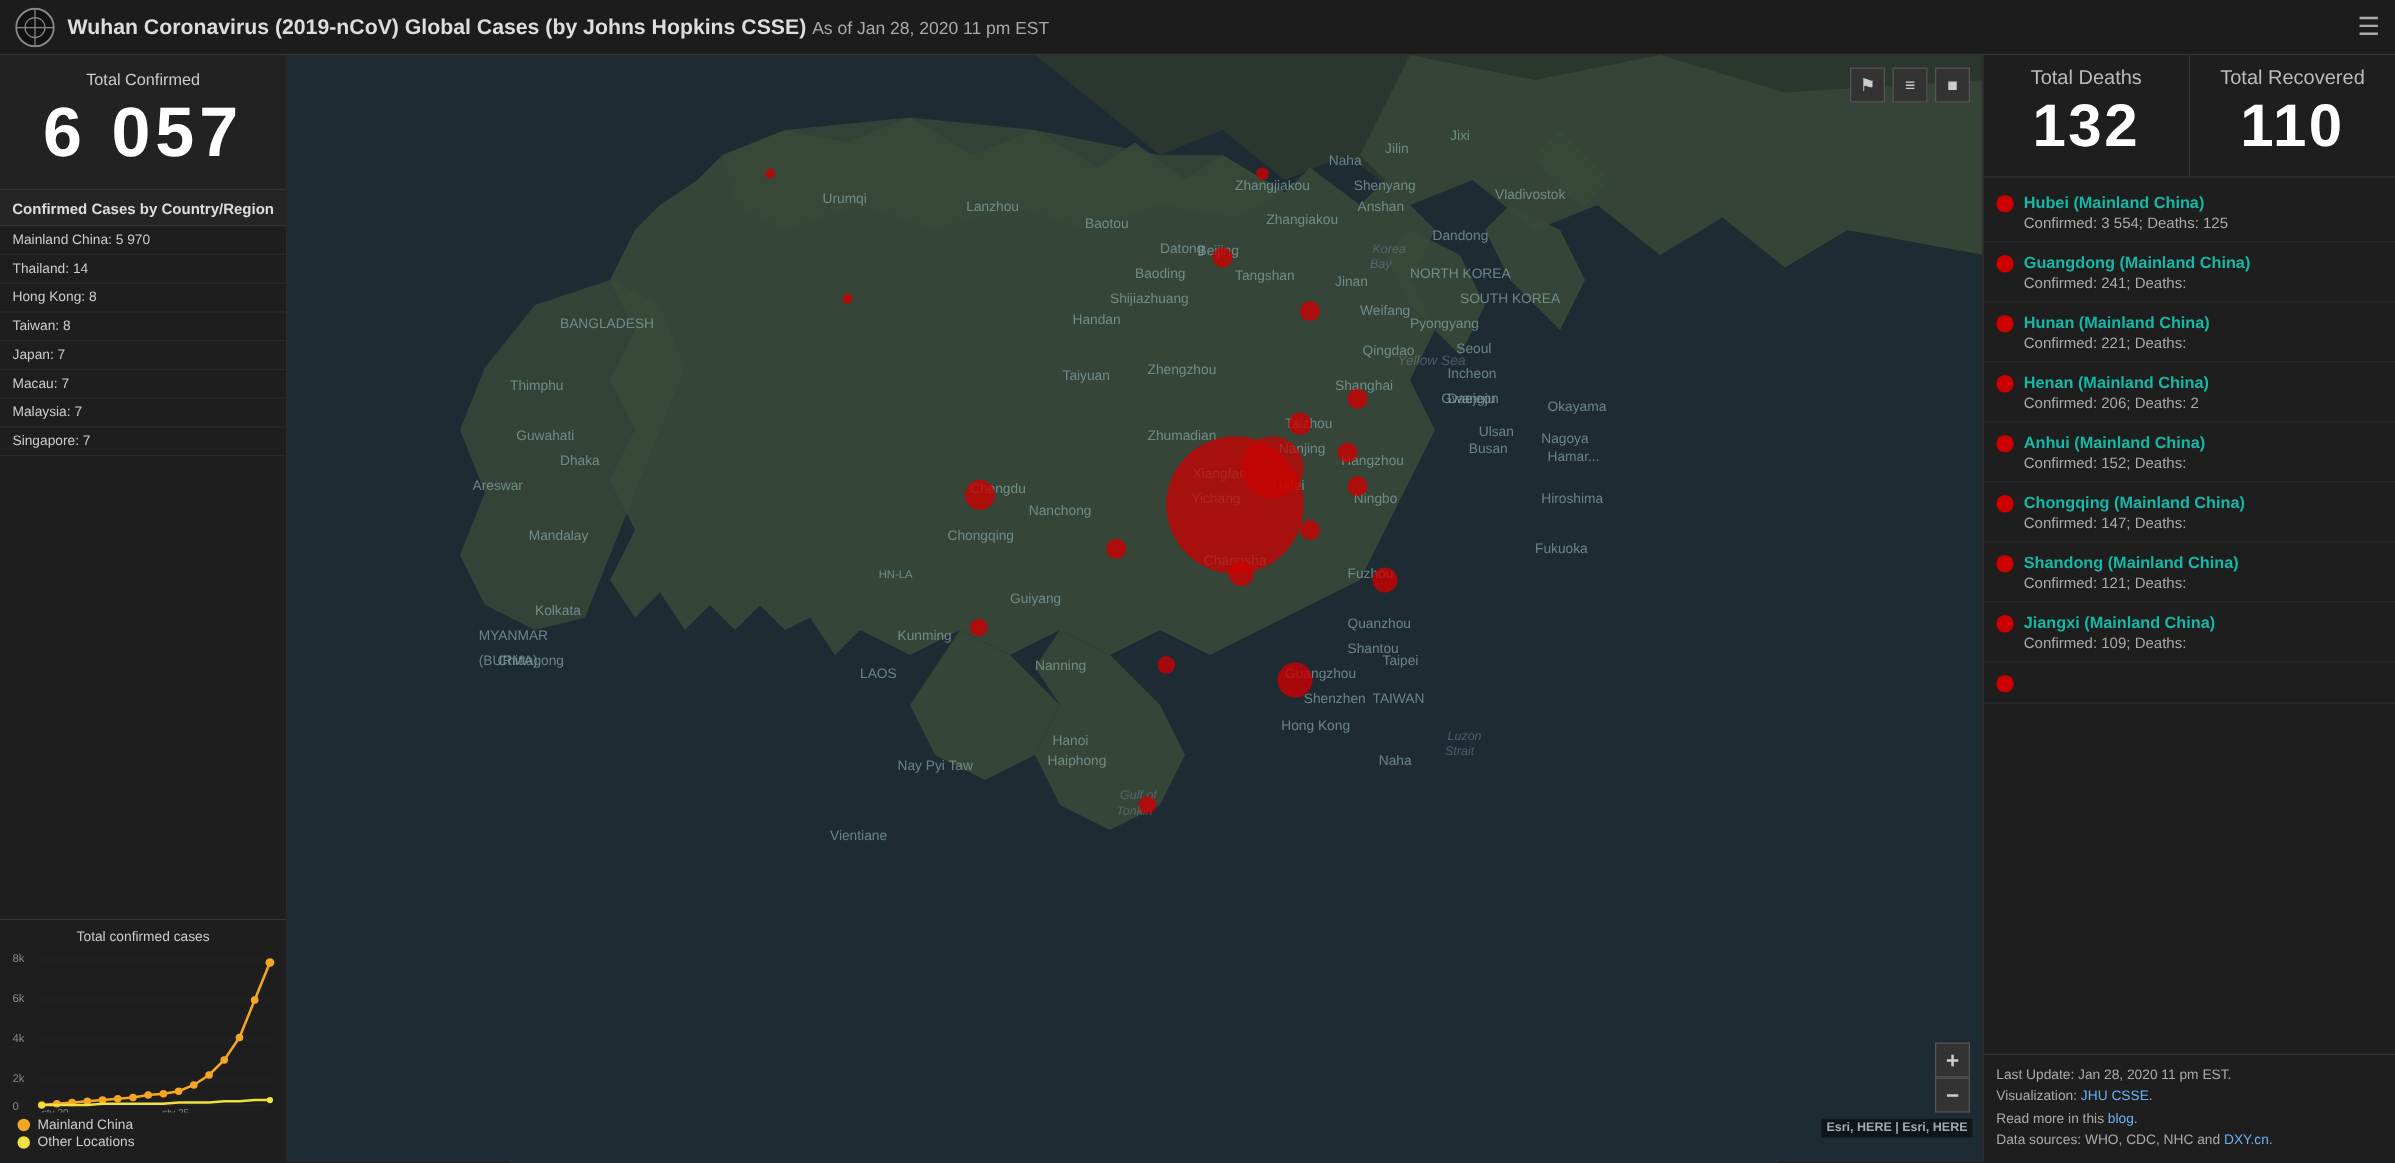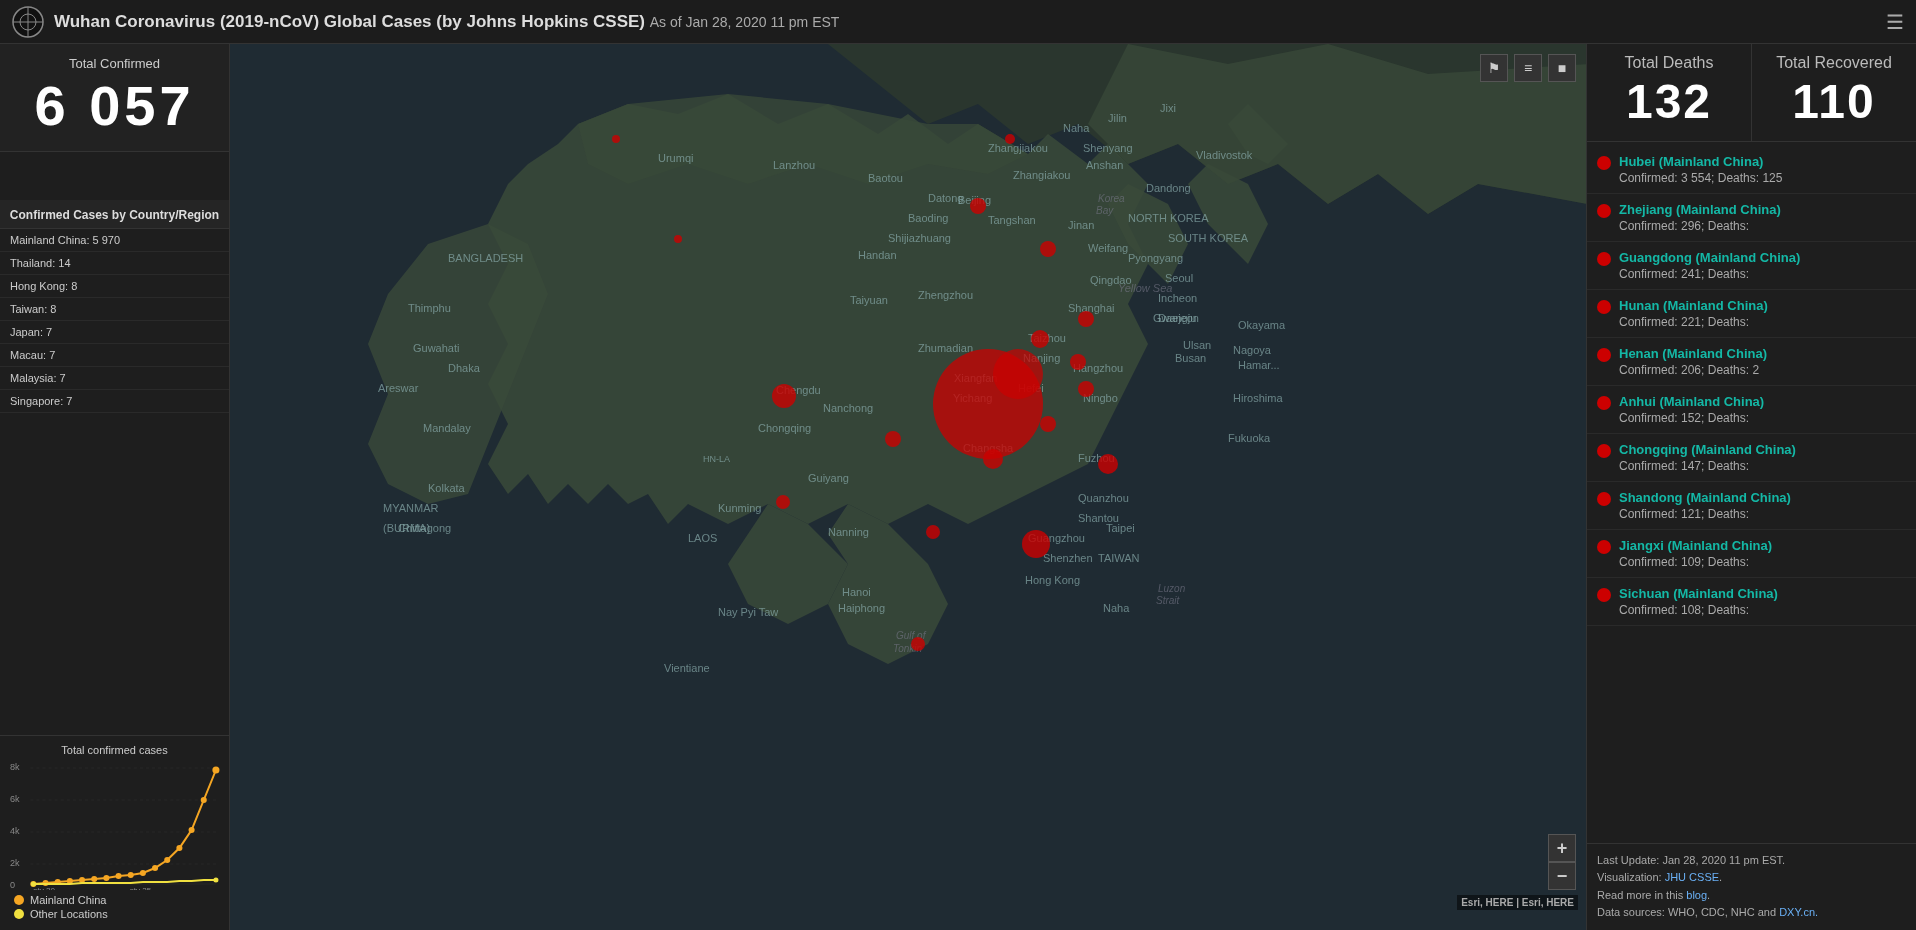--- a/index.html
+++ b/index.html
@@ -81,21 +81,20 @@
       text-align: center;
       letter-spacing: 4px;
       line-height: 1.1;
     }
 
     .country-list-section {
       flex: 1;
       overflow: hidden;
       display: flex;
       flex-direction: column;
-      margin-top: 48px;
     }
     .country-list-header {
       font-size: 12px;
       font-weight: bold;
       text-align: center;
       padding: 8px 6px 6px;
       color: #ddd;
       background: #252525;
       border-bottom: 1px solid #333;
     }
@@ -596,27 +595,20 @@
     <div class="province-item">
           <div class="province-dot"></div>
           <div class="province-info">
             <div class="province-name">Hubei (Mainland China)</div>
             <div class="province-stats">Confirmed: 3 554; Deaths: 125</div>
           </div>
         </div>
         <div class="province-item">
           <div class="province-dot"></div>
           <div class="province-info">
-            <div class="province-name">Zhejiang (Mainland China)</div>
-            <div class="province-stats">Confirmed: 296; Deaths:</div>
-          </div>
-        </div>
-        <div class="province-item">
-          <div class="province-dot"></div>
-          <div class="province-info">
             <div class="province-name">Guangdong (Mainland China)</div>
             <div class="province-stats">Confirmed: 241; Deaths:</div>
           </div>
         </div>
         <div class="province-item">
           <div class="province-dot"></div>
           <div class="province-info">
             <div class="province-name">Hunan (Mainland China)</div>
             <div class="province-stats">Confirmed: 221; Deaths:</div>
           </div>
@@ -651,24 +643,20 @@
         </div>
         <div class="province-item">
           <div class="province-dot"></div>
           <div class="province-info">
             <div class="province-name">Jiangxi (Mainland China)</div>
             <div class="province-stats">Confirmed: 109; Deaths:</div>
           </div>
         </div>
         <div class="province-item">
           <div class="province-dot"></div>
-          <div class="province-info">
-            <div class="province-name">Sichuan (Mainland China)</div>
-            <div class="province-stats">Confirmed: 108; Deaths:</div>
-          </div>
         </div>
       </div>
 
     <div class="right-footer">
       <span>Last Update: Jan 28, 2020 11 pm EST.</span><br>
       Visualization: <a href="#">JHU CSSE</a>.<br>
       Read more in this <a href="#">blog</a>.<br>
       <span>Data sources: WHO, CDC, NHC and</span>
       <a href="#">DXY.cn.</a>
     </div>

